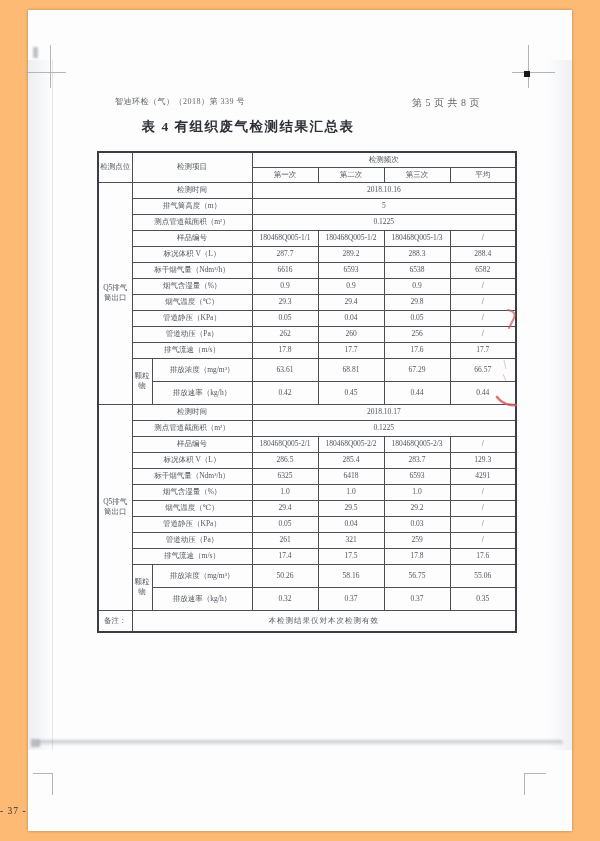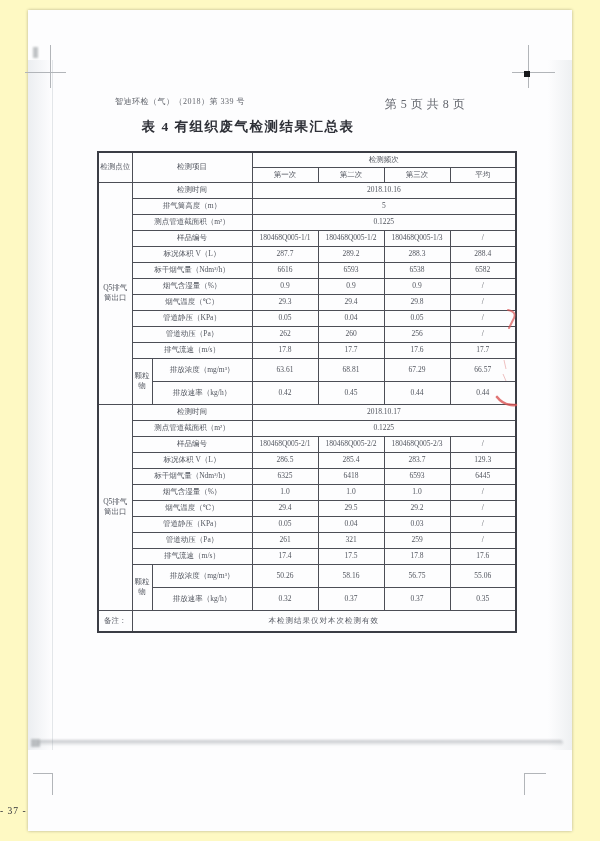--- a/index.html
+++ b/index.html
@@ -1,18 +1,18 @@
 <!DOCTYPE html>
 <html><head>
 <meta charset="utf-8">
 <style>
   html,body { margin:0; padding:0; }
   .stage {
     position:relative; width:600px; height:841px;
-    background:#fef9c3; overflow:hidden;
+    background:#fdba74; overflow:hidden;
     font-family:"Liberation Serif","DejaVu Serif",serif;
   }
   .sheet {
     position:absolute; left:28px; top:10px; width:544px; height:821px;
     background:#fdfdfe;
     box-shadow:0 0 3px rgba(0,0,0,.28);
   }
   .sheet-left-edge {
     position:absolute; left:28px; top:60px; width:24px; height:690px;
     background:linear-gradient(to right,#eceef1,rgba(255,255,255,0));
@@ -28,21 +28,21 @@
     border-radius:3px; filter:blur(1px);
   }
   .edge-smudge { position:absolute; background:#8e9397; opacity:.55; filter:blur(1px); }
   .smudge-tl { left:33px; top:47px;  width:5px; height:11px; }
   .smudge-bl { left:31px; top:739px; width:9px; height:8px; }
 
   .cropline { position:absolute; background:#b2b5b9; }
   .reg-square { position:absolute; left:524px; top:71px; width:6px; height:6px; background:#17181a; }
 
   .hdr-left  { position:absolute; left:115px; top:96px;  font-size:8px; color:#63666d; letter-spacing:.5px; }
-  .hdr-right { position:absolute; left:370px; top:96px; width:110px; text-align:center; font-size:12px; color:#63666d; letter-spacing:.5px; }
+  .hdr-right { position:absolute; left:370px; top:96px; width:110px; text-align:right; font-size:10px; color:#63666d; letter-spacing:.5px; }
   .doc-title { position:absolute; left:0; top:118px; width:496px; text-align:center;
                font-size:13.5px; font-weight:bold; color:#2f3138; letter-spacing:1.5px; }
 
   table.report {
     position:absolute; left:97px; top:151px;
     border-collapse:collapse; table-layout:fixed;
     border:2px solid #3b3d45; color:#51555e;
   }
   .report th, .report td {
     border:1px solid #4c4e56; font-weight:normal;
@@ -222,21 +222,21 @@
       <td class="val">286.5</td>
       <td class="val">285.4</td>
       <td class="val">283.7</td>
       <td class="val">129.3</td>
     </tr>
     <tr class="r">
       <td class="lbl" colspan="2">标干烟气量（Ndm³/h）</td>
       <td class="val">6325</td>
       <td class="val">6418</td>
       <td class="val">6593</td>
-      <td class="val">6445</td>
+      <td class="val">4291</td>
     </tr>
     <tr class="r">
       <td class="lbl" colspan="2">烟气含湿量（%）</td>
       <td class="val">1.0</td>
       <td class="val">1.0</td>
       <td class="val">1.0</td>
       <td class="val">/</td>
     </tr>
     <tr class="r">
       <td class="lbl" colspan="2">烟气温度（℃）</td>

